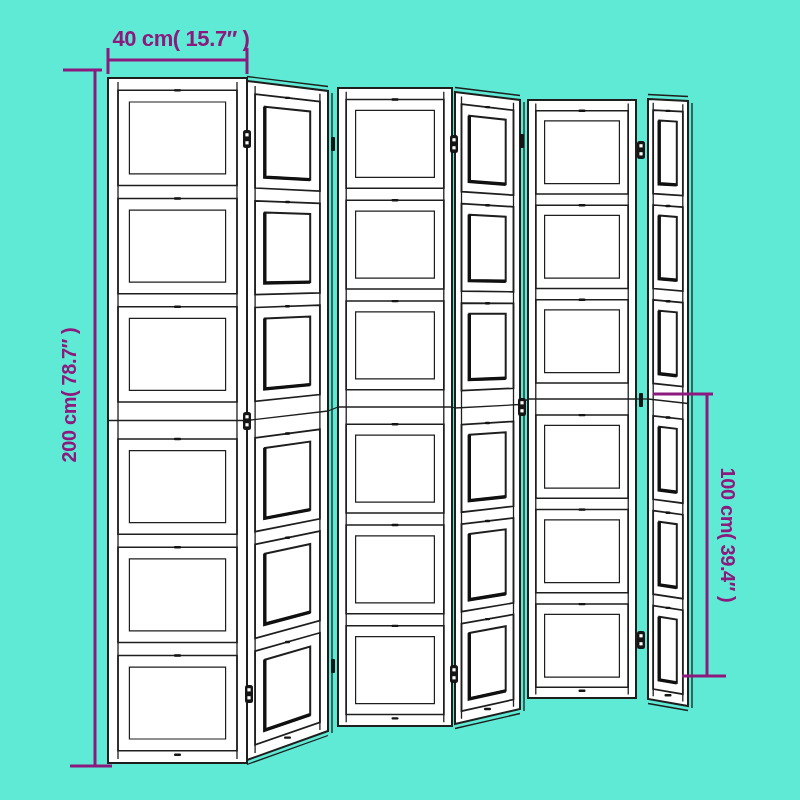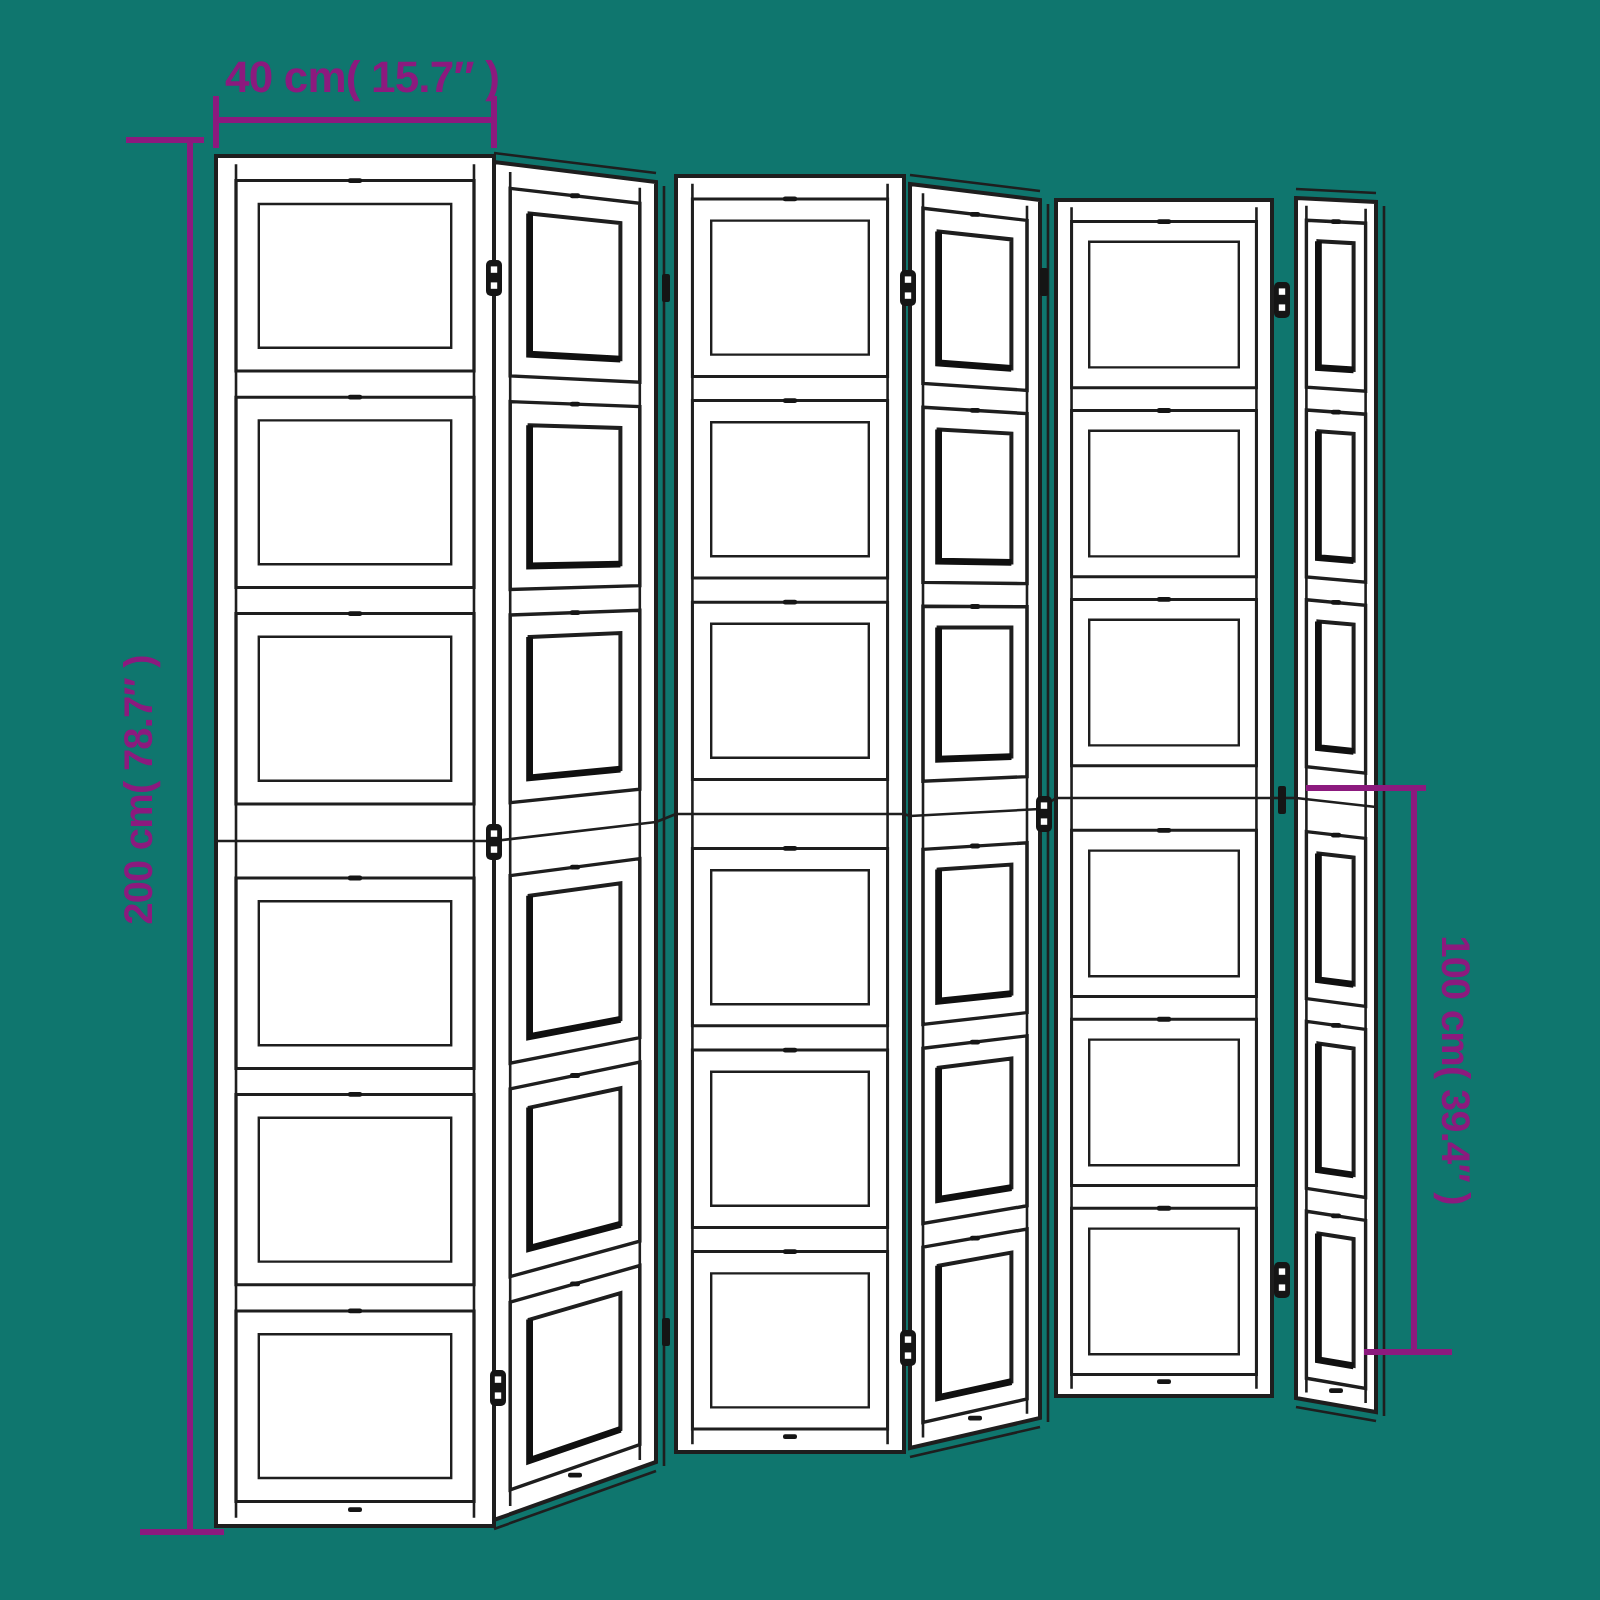--- a/index.html
+++ b/index.html
@@ -1,16 +1,16 @@
 <!DOCTYPE html>
 <html><head>
 <meta charset="utf-8">
 <style>
   html,body{margin:0;padding:0;background:#ffffff;}
-  .stage{width:800px;height:800px;position:relative;background:#0f766e;overflow:hidden;
+  .stage{width:800px;height:800px;position:relative;background:#5eead4;overflow:hidden;
          font-family:"Liberation Sans",sans-serif;}
   svg{display:block;}
   .panel-outline{fill:#ffffff;stroke:var(--line);stroke-width:2;}
   .ln{stroke:var(--line);stroke-width:1.3;fill:none;}
   .frame{fill:none;stroke:var(--line);stroke-width:1.5;}
   .frame-a{stroke-width:1.7;}
   .inner{fill:none;stroke:var(--line);stroke-width:1.2;}
   .inner-a{stroke-width:2;}
   .shade{fill:none;stroke:#101010;stroke-width:3.4;}
   .dash{fill:#151515;}

